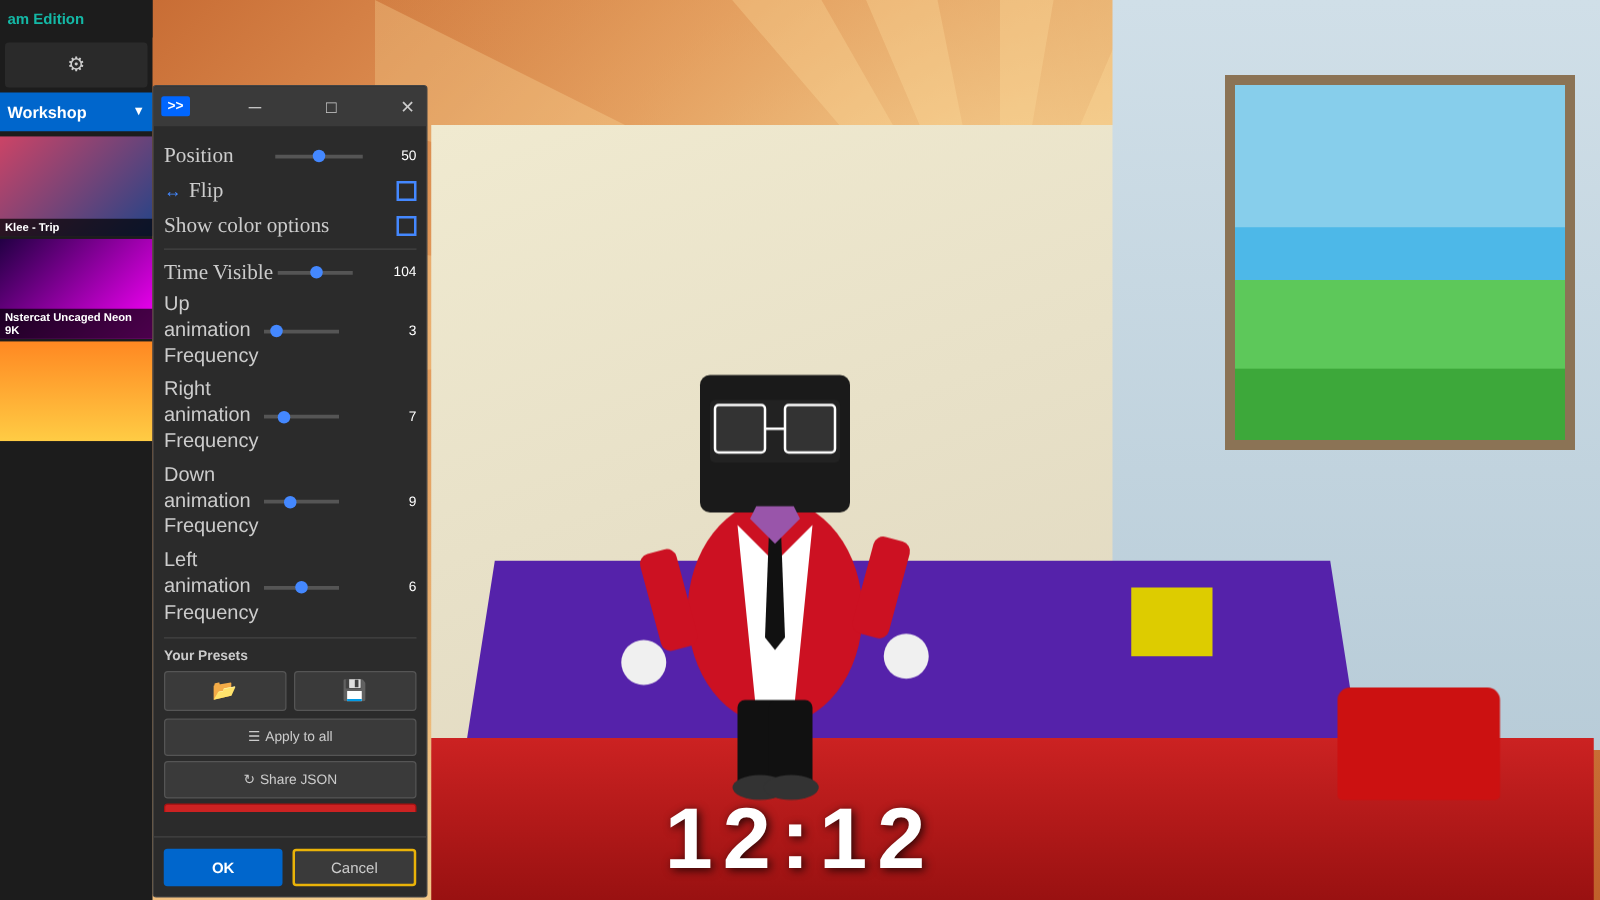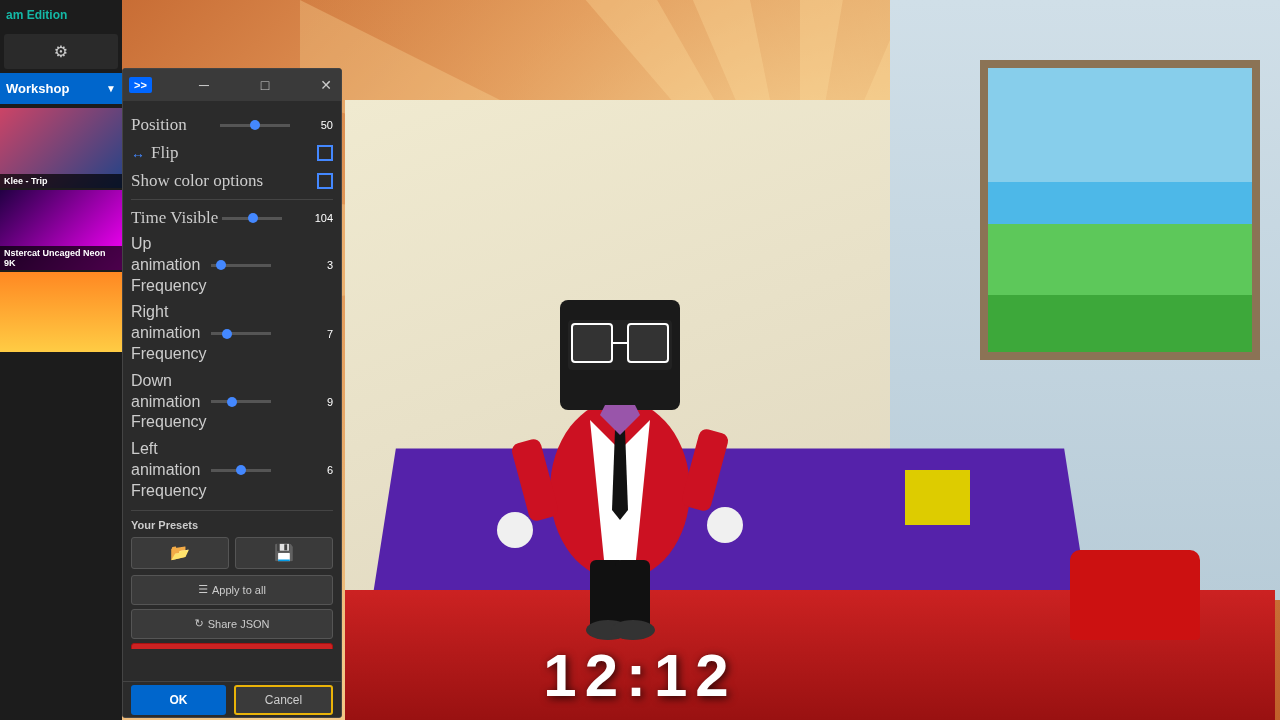--- a/index.html
+++ b/index.html
@@ -37,21 +37,21 @@
       background: linear-gradient(180deg, #87ceeb 0%, #4db8e8 40%, #5dc85a 70%, #3da83a 100%);
       border: 8px solid #8b7355;
     }
 
     
     .clock {
       position: absolute;
       bottom: 10px;
       left: 50%;
       transform: translateX(-50%);
-      font-size: 60px;
+      font-size: 69px;
       font-weight: 900;
       color: white;
       text-shadow: 2px 2px 8px rgba(0,0,0,0.8);
       letter-spacing: 8px;
       z-index: 5;
     }
 
     
     .sidebar {
       position: absolute;
@@ -293,21 +293,21 @@
       display: flex;
       align-items: center;
       justify-content: center;
       gap: 4px;
       margin: 4px 0;
     }
 
     .panel-footer {
       position: absolute;
       bottom: 0; left: 0; right: 0;
-      height: 36px;
+      height: 48px;
       background: #2b2b2b;
       border-top: 1px solid #444;
       display: flex;
       align-items: center;
       gap: 8px;
       padding: 8px;
     }
 
     .ok-btn {
       flex: 1;

